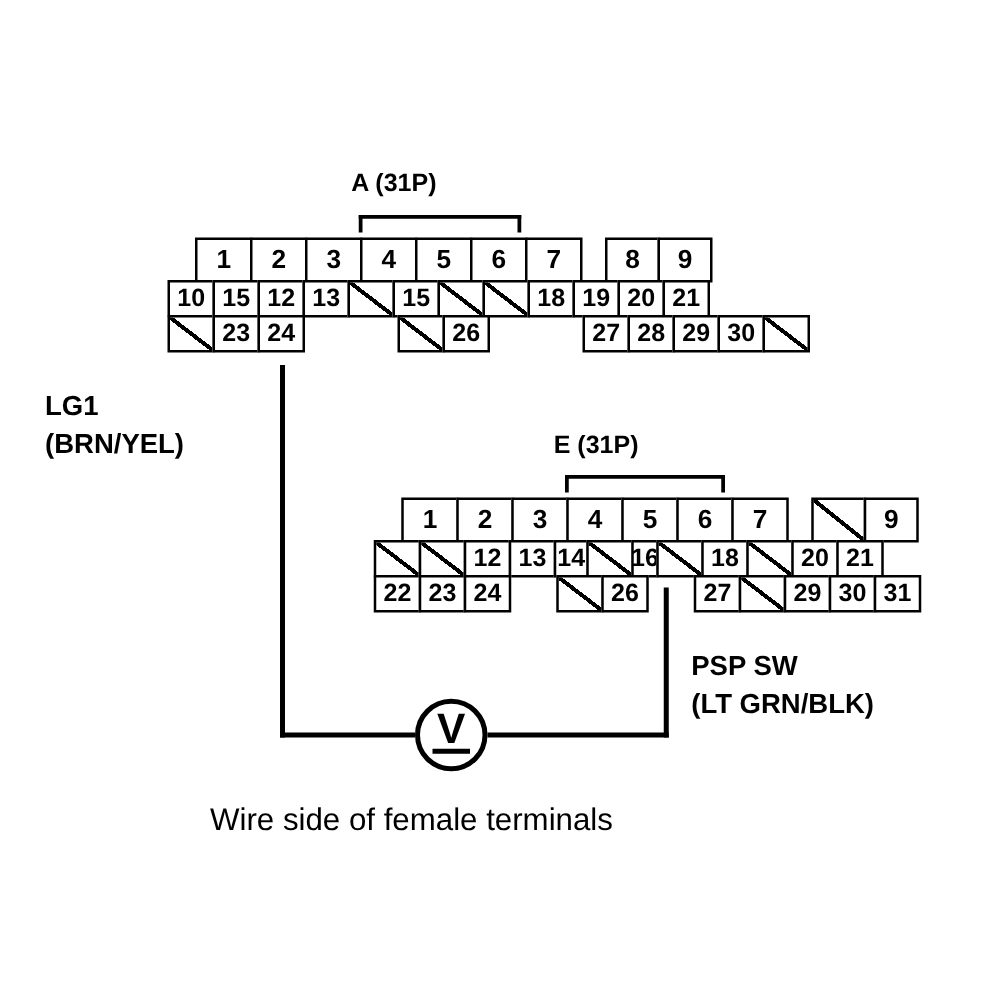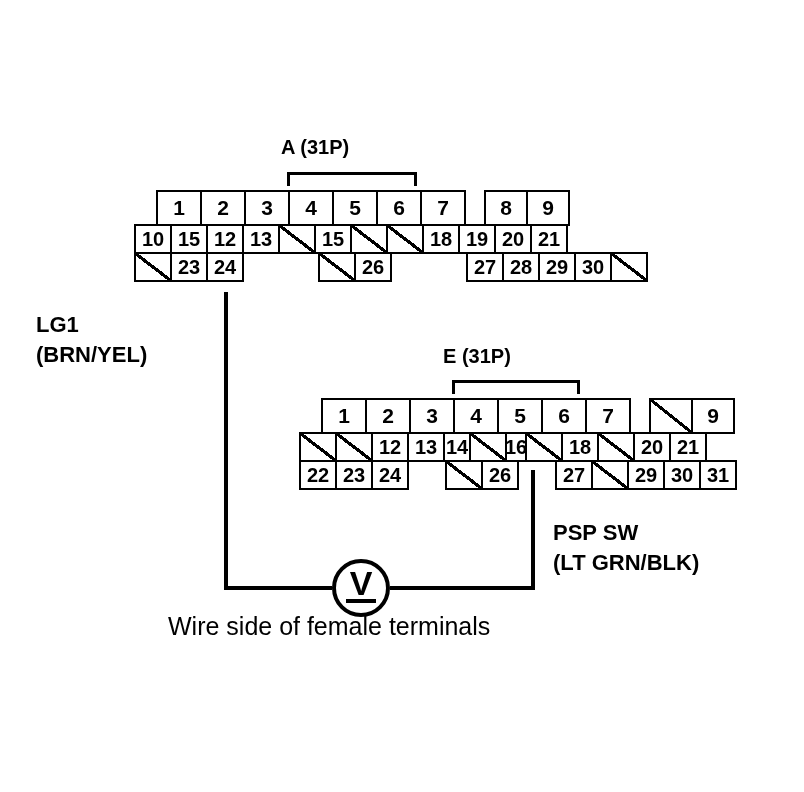--- a/index.html
+++ b/index.html
@@ -284,16 +284,16 @@
 
   <div class="wire-v" style="left:531px;top:470px;height:120px;"></div>
 
   <div class="wire-h" style="left:390px;top:586px;width:145px;"></div>
 
   <div class="meter" style="left:332px;top:559px;">
     <div class="vtxt">V</div>
     <div class="bar"></div>
   </div>
 
-  <div class="abs caption" style="left:168px;top:612px;">Wire side of female terminals</div>
+  <div class="abs caption" style="left:168px;top:642px;">Wire side of female terminals</div>
 
 
 </div>
 
 </body></html>

